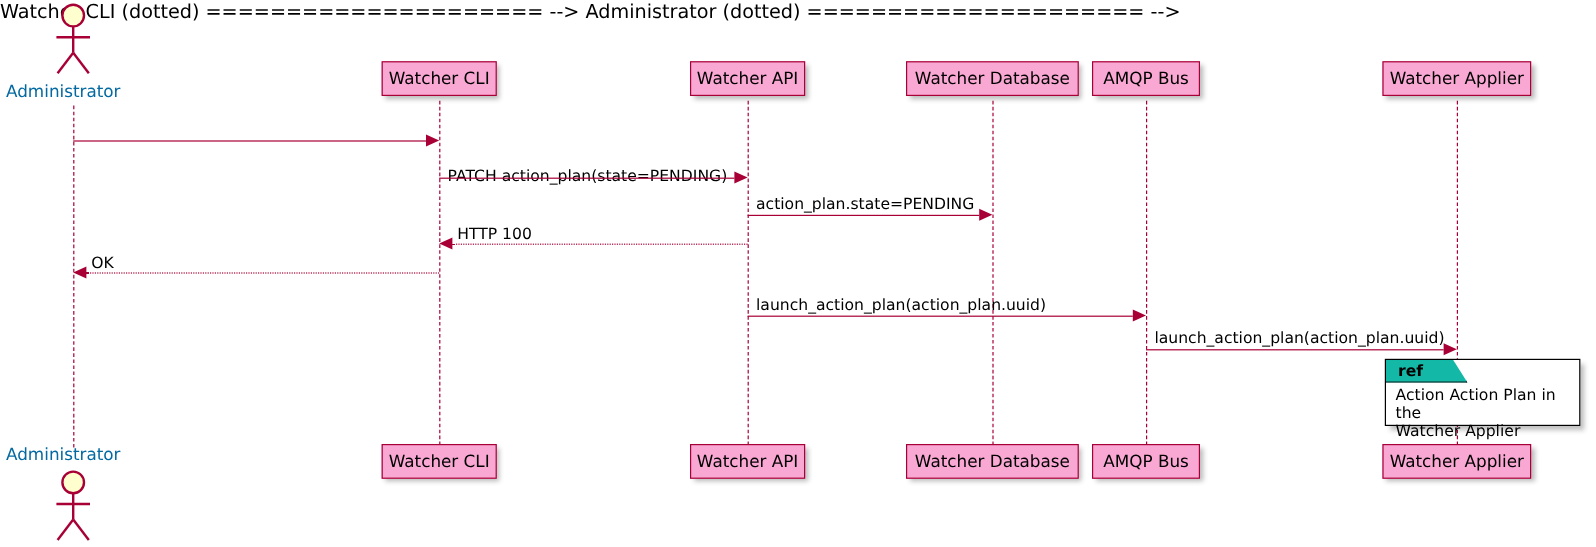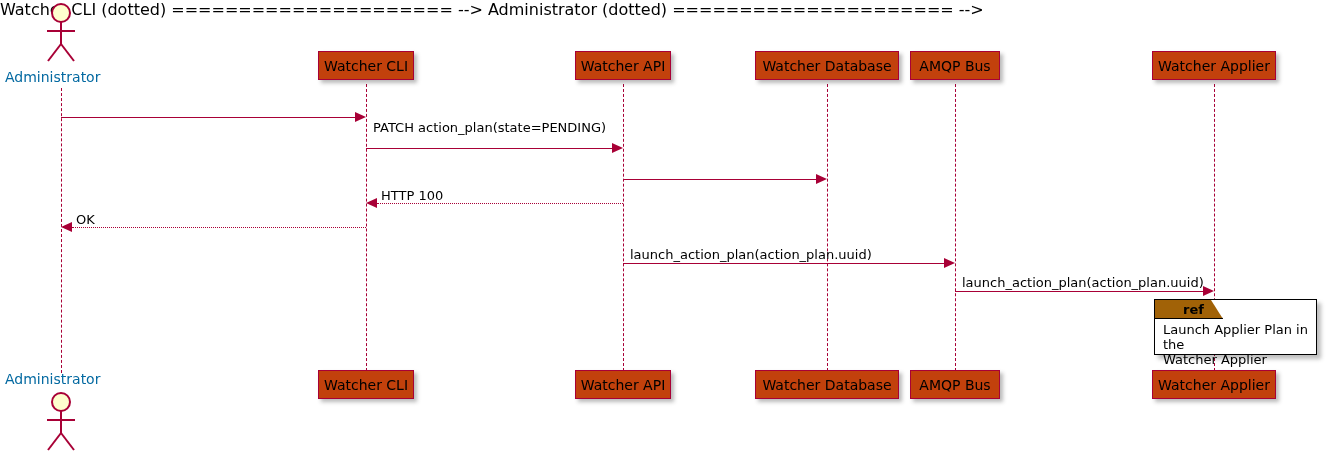--- a/index.html
+++ b/index.html
@@ -21,21 +21,21 @@
     position: absolute;
     width: 0;
     border-left: 1px dashed #A80036;
     z-index: 1;
   }
 
   
   .participant {
     position: absolute;
     box-sizing: border-box;
-    background: #c2410c;
+    background: #f9a8d4;
     border: 1.5px solid #A80036;
     color: #000000;
     font-size: 14px;
     line-height: 1;
     display: flex;
     align-items: center;
     justify-content: center;
     white-space: nowrap;
     z-index: 3;
     box-shadow: 3px 3px 4px rgba(40,40,40,0.32);
@@ -96,31 +96,30 @@
     border: 1.5px solid #000000;
     z-index: 4;
     box-shadow: 4px 4px 4px rgba(40,40,40,0.30);
   }
   .ref-tab {
     position: absolute;
     left: 0;
     top: 0;
     box-sizing: border-box;
     height: 19px;
-    background: #a16207;
+    background: #14b8a6;
     border-right: 1.5px solid #000000;
     border-bottom: 1.5px solid #000000;
     display: flex;
     align-items: center;
     padding-left: 10px;
     font-size: 13px;
     font-weight: bold;
     color: #000000;
     clip-path: polygon(0 0, calc(100% - 12px) 0, 100% 100%, 0 100%);
-    justify-content: center;
   }
   .ref-body {
     position: absolute;
     left: 8px;
     top: 22px;
     font-size: 13px;
     line-height: 15px;
     color: #000000;
   }
 </style>
@@ -166,25 +165,26 @@
 
   <div class="participant" style="left:1152px; top:51px; width:124px; height:29px;">
     <span>Watcher Applier</span>
   </div>
 
   
   <div class="msg-line" style="left:61px; top:117px; width:294px;"></div>
   <div class="arrowhead right" style="left:355px; top:112px;"></div>
 
   
-  <div class="msg-label" style="left:373px; top:120px;">PATCH action_plan(state=PENDING)</div>
+  <div class="msg-label" style="left:373px; top:140px;">PATCH action_plan(state=PENDING)</div>
   <div class="msg-line" style="left:366px; top:148px; width:246px;"></div>
   <div class="arrowhead right" style="left:612px; top:143px;"></div>
 
   
+  <div class="msg-label" style="left:630px; top:163px;">action_plan.state=PENDING</div>
   <div class="msg-line" style="left:623px; top:179px; width:193px;"></div>
   <div class="arrowhead right" style="left:816px; top:174px;"></div>
 
    Watcher CLI (dotted) ===================== --&gt;
   <div class="msg-label" style="left:381px; top:188px;">HTTP 100</div>
   <div class="msg-line dotted" style="left:377px; top:203px; width:246px;"></div>
   <div class="arrowhead left" style="left:366px; top:198px;"></div>
 
    Administrator (dotted) ===================== --&gt;
   <div class="msg-label" style="left:76px; top:212px;">OK</div>
@@ -200,21 +200,21 @@
   <div class="msg-label" style="left:962px; top:275px;">launch_action_plan(action_plan.uuid)</div>
   <div class="msg-line" style="left:955px; top:291px; width:248px;"></div>
   <div class="arrowhead right" style="left:1203px; top:286px;"></div>
 
   
   <div class="ref-box" style="left:1154px; top:299px; width:163px; height:56px;">
     <div class="ref-tab" style="width:68px;">
       <span>ref</span>
     </div>
     <div class="ref-body">
-      <div>Launch Applier Plan in the</div>
+      <div>Action Action Plan in the</div>
       <div>Watcher Applier</div>
     </div>
   </div>
 
   
   <div class="actor-label" style="left:5px; top:371px;">Administrator</div>
   <svg class="actor" style="left:38px; top:391px;" width="48" height="62" viewBox="0 0 48 62">
     <circle cx="23" cy="11" r="9" fill="#FEFECE" stroke="#A80036" stroke-width="2"></circle>
     <line x1="23" y1="20" x2="23" y2="42" stroke="#A80036" stroke-width="2"></line>
     <line x1="9" y1="29" x2="37" y2="29" stroke="#A80036" stroke-width="2"></line>

